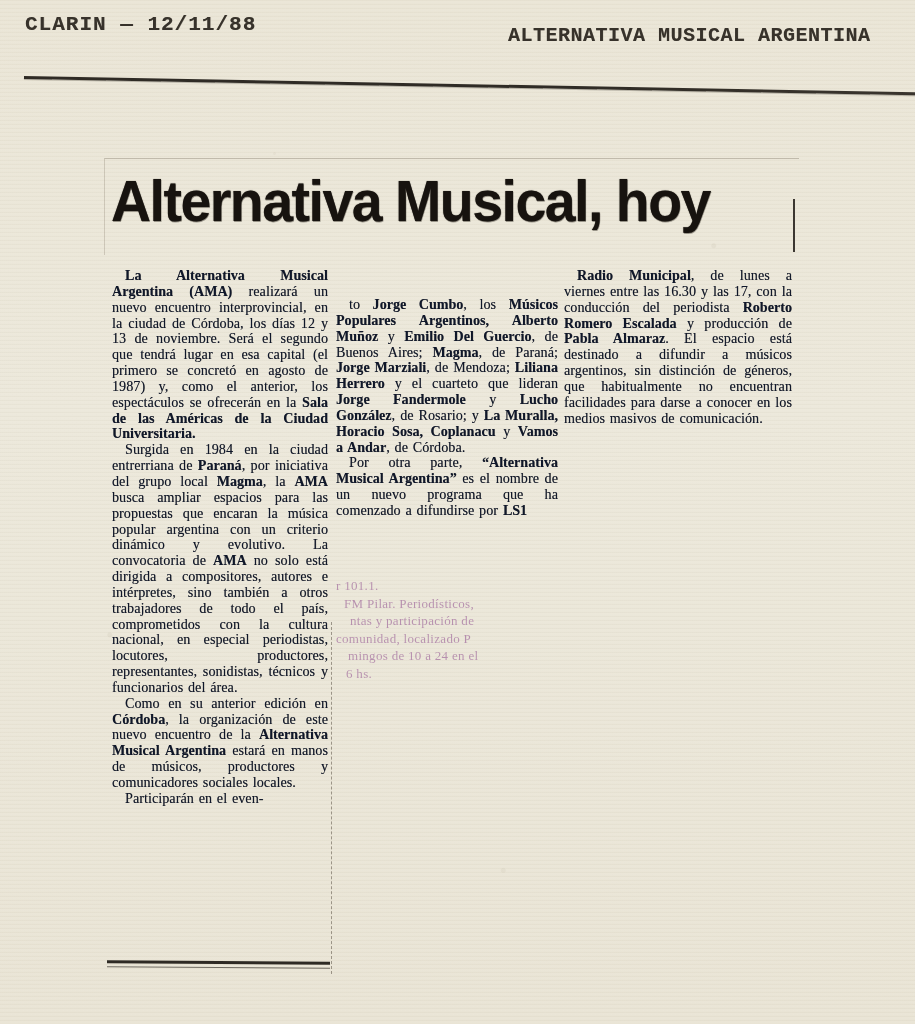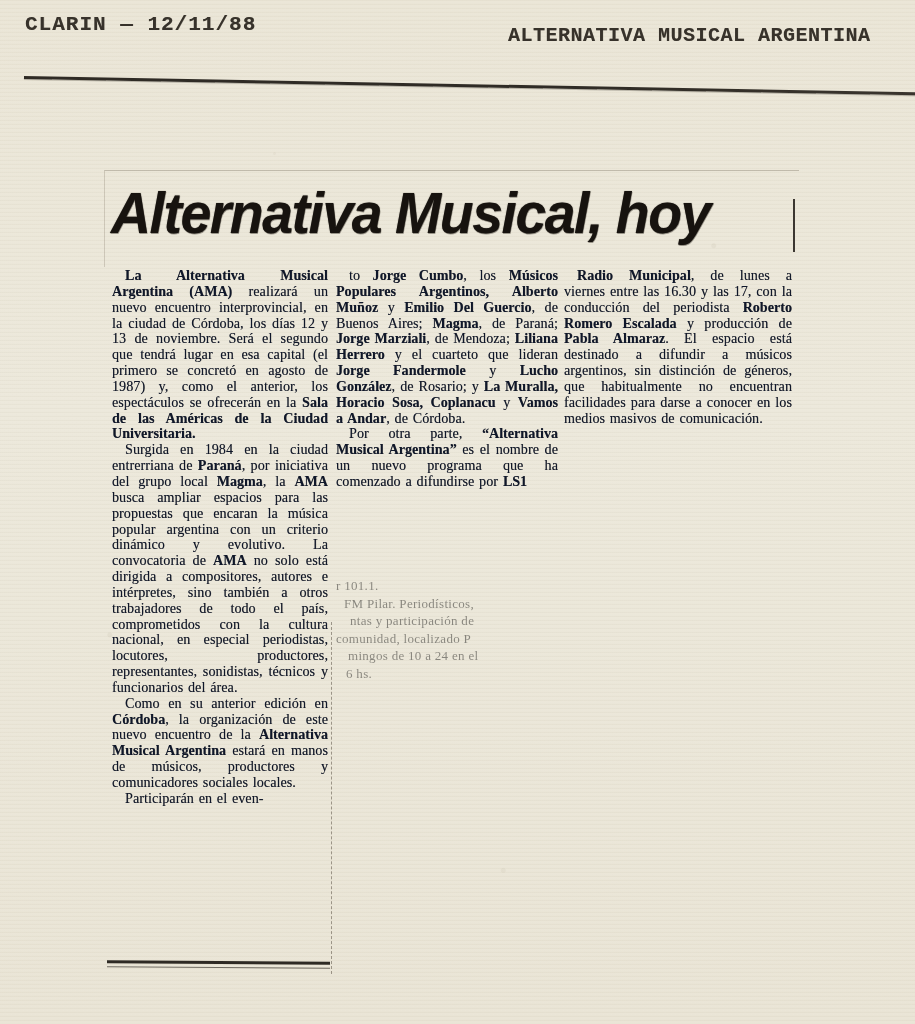--- a/index.html
+++ b/index.html
@@ -24,24 +24,23 @@
   }
   .hdr-left{left:25px;top:13px;font-size:21px;letter-spacing:1px;}
   .hdr-right{left:508px;top:24px;font-size:20px;letter-spacing:0.5px;}
   .top-rule{
     position:absolute;left:24px;top:76px;width:905px;height:3px;
     background:linear-gradient(90deg,#2f2b25 0 60%,#3a352e 100%);
     transform:rotate(1.05deg);transform-origin:left center;
     box-shadow:0 1px 0 rgba(47,43,37,.25);
   }
   .headline-box{
-    position:absolute;left:104px;top:170px;width:694px;height:96px;
+    position:absolute;left:104px;top:158px;width:694px;height:96px;
     border-top:1px solid rgba(125,115,98,.38);
     border-left:1px solid rgba(125,115,98,.28);
-    font-style:italic;
   }
   .headline-box h1{
     margin:0;padding:13px 0 0 6px;
     font-family:"Liberation Sans","DejaVu Sans",sans-serif;
     font-weight:700;font-size:56px;line-height:1;
     letter-spacing:-1.5px;color:#17130f;white-space:nowrap;
     text-shadow:0 0 1px rgba(25,20,14,.65), 0.5px 0.5px 0 rgba(25,20,14,.35);
     transform:scale(.99,1.04);transform-origin:left top;
   }
   .headline-tick{
@@ -50,25 +49,25 @@
   }
   .columns{position:absolute;left:112px;top:268px;width:680px;display:flex;}
   .col{
     font-size:14px;line-height:15.85px;text-align:justify;
     color:#0f172a;letter-spacing:.1px;word-spacing:1.2px;
     text-shadow:0.25px 0.25px 0.25px rgba(36,30,23,.5);
   }
   .col p{margin:0;text-indent:13px;}
   .col b{font-weight:700;letter-spacing:.05px;}
   .col-1{width:216px;margin-right:8px;}
-  .col-2{width:222px;margin-right:6px;}
+  .col-2{width:222px;margin-right:6px;margin-top:29px;}
   .col-3{width:228px;}
   .ghost{
     position:absolute;left:336px;top:577px;width:228px;
-    font-size:13px;line-height:17.5px;color:#000000;opacity:.42;
+    font-size:13px;line-height:17.5px;color:#701a75;opacity:.42;
     filter:blur(.45px);letter-spacing:.3px;
   }
   .ghost div:nth-child(2){margin-left:8px;}
   .ghost div:nth-child(3){margin-left:14px;}
   .ghost div:nth-child(5){margin-left:12px;}
   .ghost div:nth-child(6){margin-left:10px;}
   .col1-end-rule{
     position:absolute;left:107px;top:961px;width:223px;height:3px;
     border-top:3px solid #2e2a24;border-bottom:1px solid rgba(46,42,36,.65);
     transform:rotate(.35deg);

